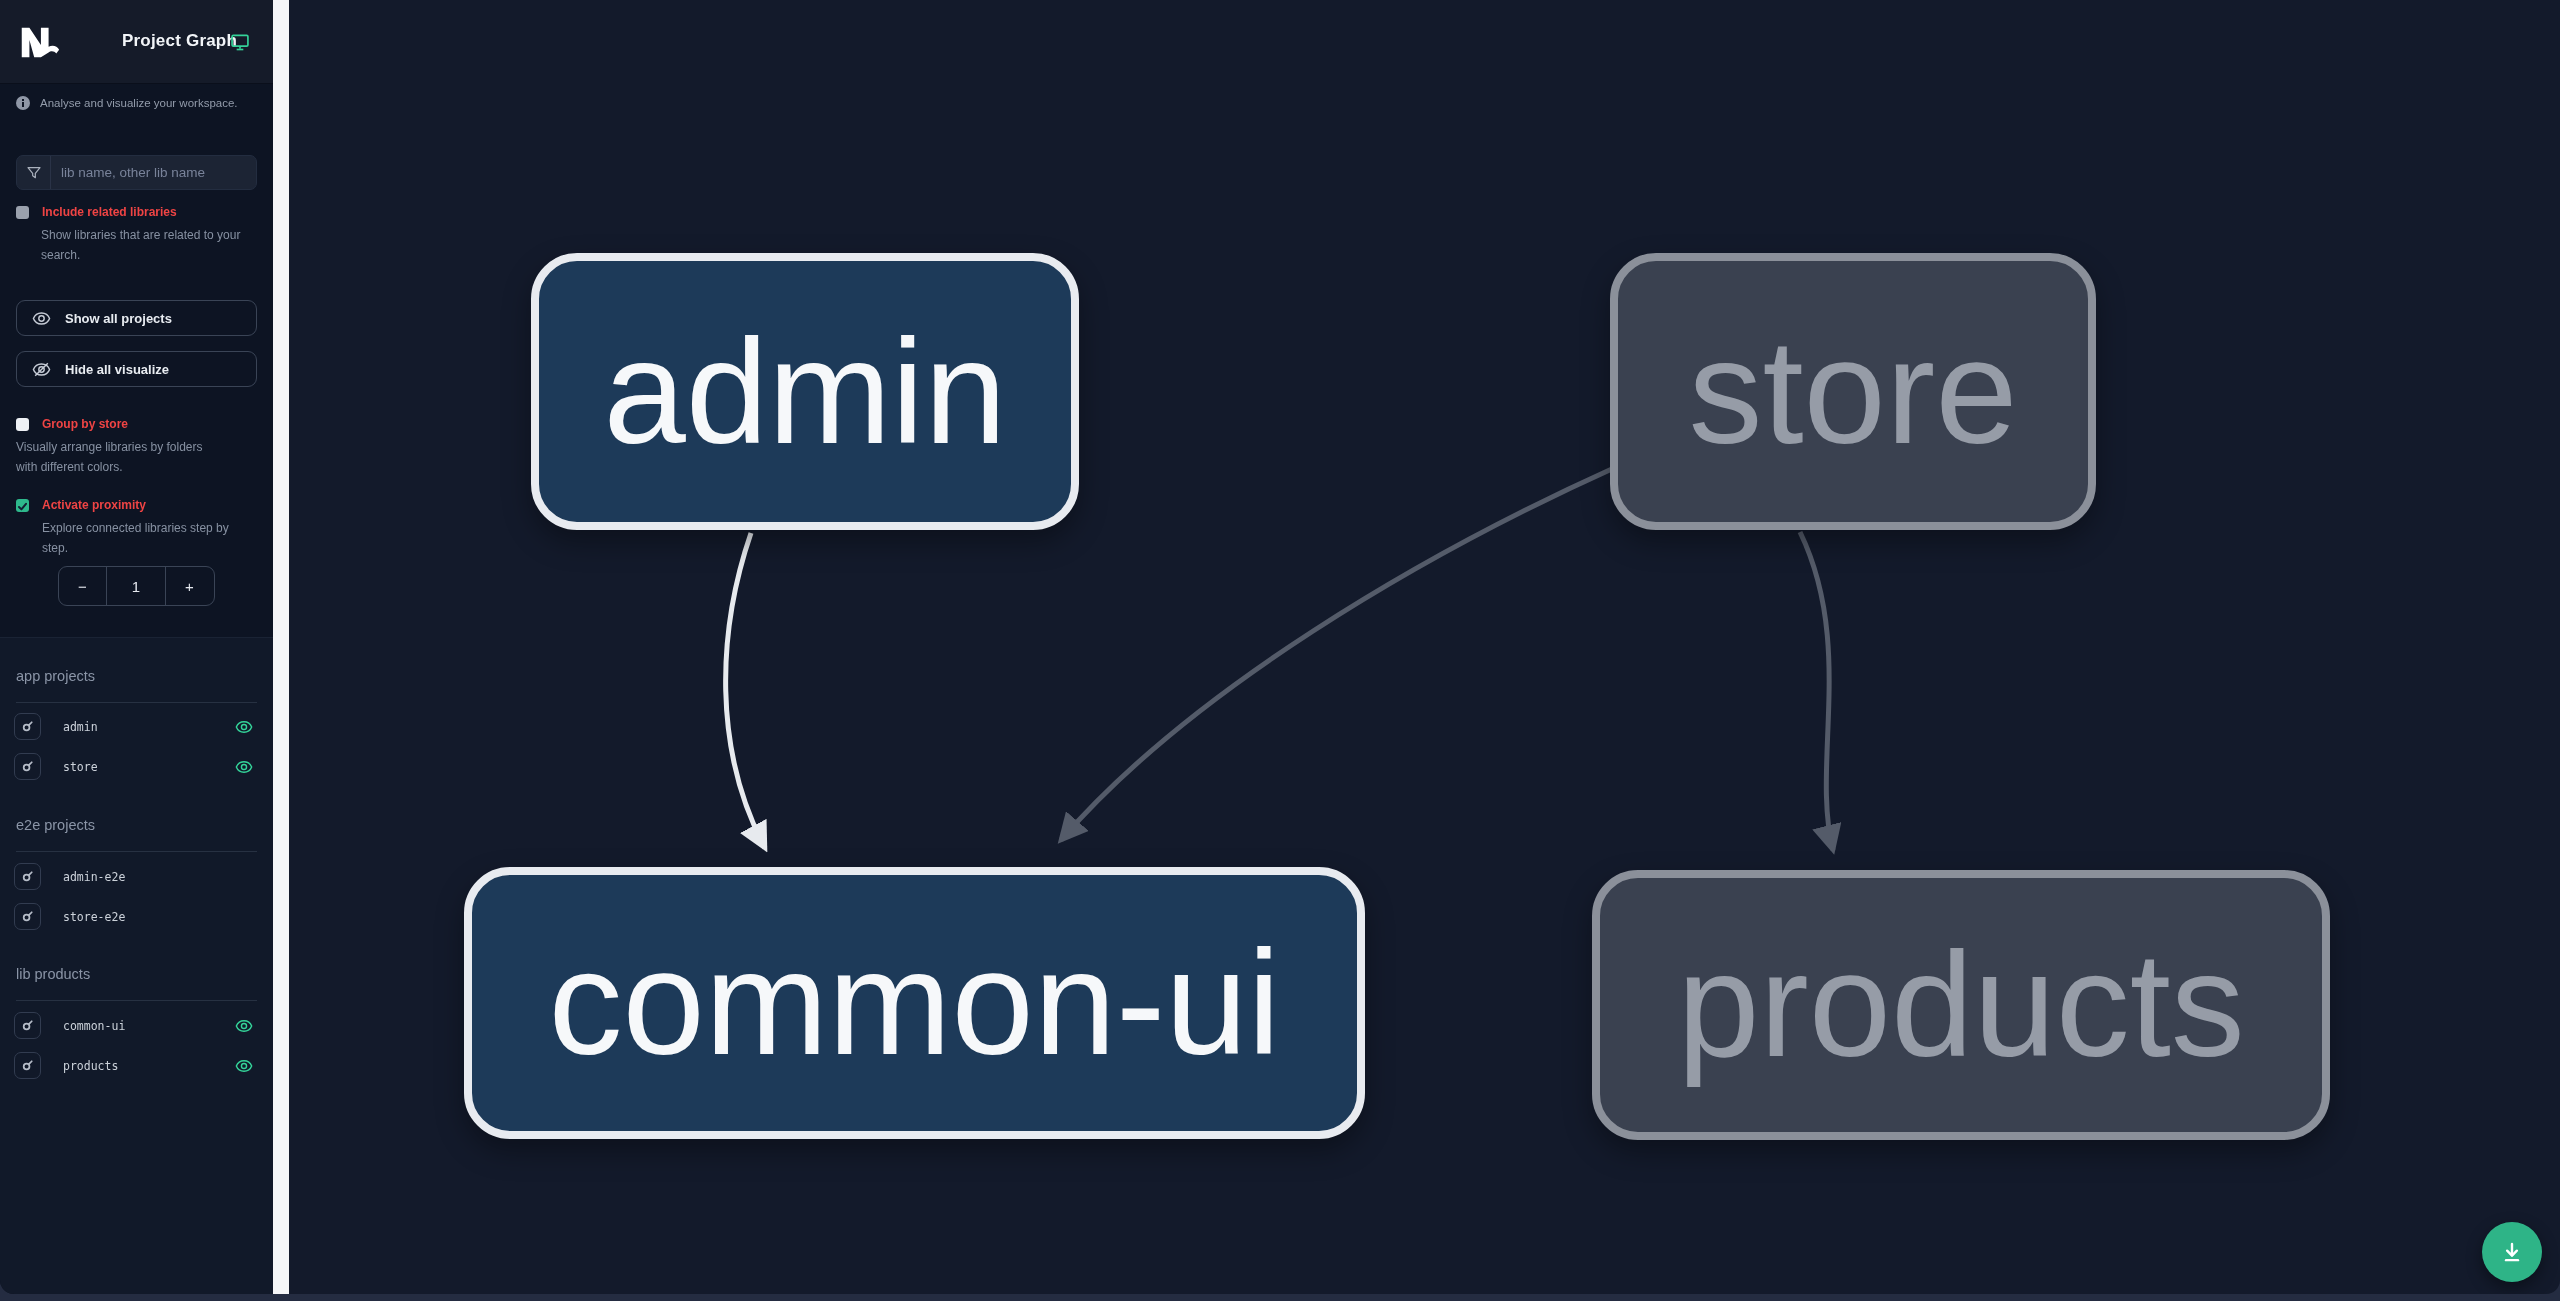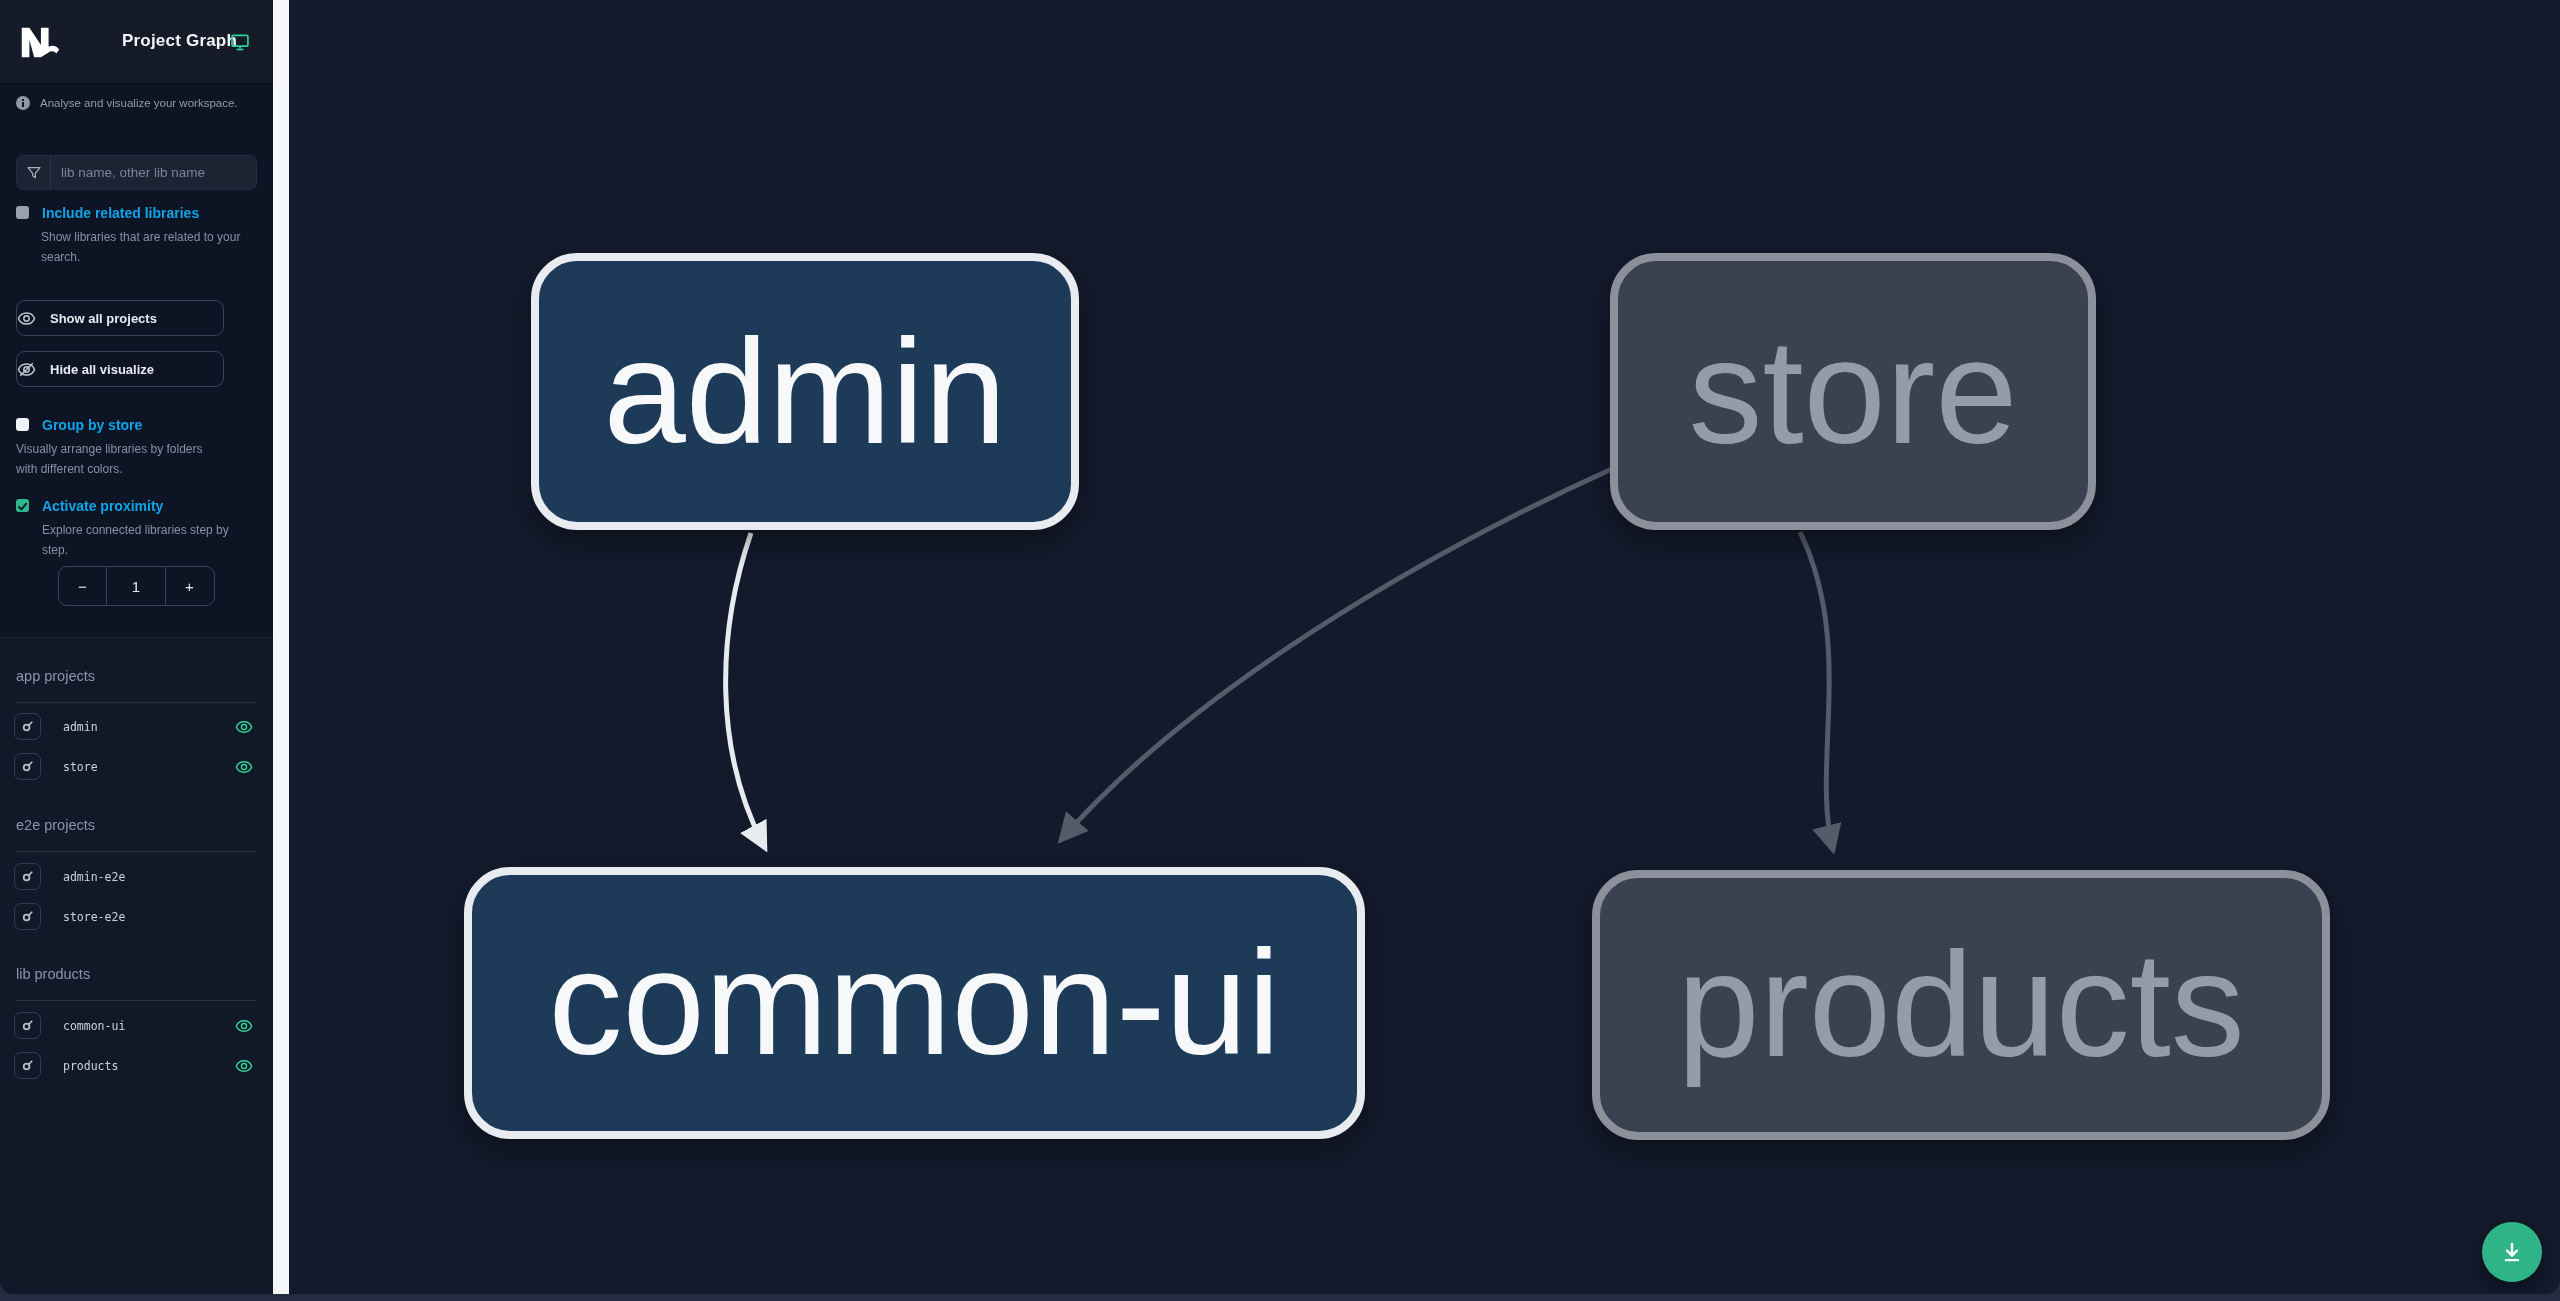--- a/index.html
+++ b/index.html
@@ -30,26 +30,26 @@
   .filter-box input { flex:1; height:100%; background:transparent; border:none; outline:none;
                       font-size:13.5px; color:#d7dce4; padding:13px 10px; font-family:"Liberation Sans",sans-serif; }
   .filter-box input::placeholder { color:#79839a; }
 
   .check-group { position:absolute; left:16px; width:230px; }
   .check-row { display:flex; gap:13px; }
   .checkbox { width:13px; height:13px; border-radius:3px; flex:none; margin-top:1px; position:relative; }
   .checkbox.cb-gray  { background:#9aa1ad; }
   .checkbox.cb-white { background:#eef1f5; }
   .checkbox.cb-green { background:#2eb98c; }
-  .check-label { font-size:14px; font-weight:bold; color:#0ea5e9; }
+  .check-label { font-size:12px; font-weight:bold; color:#ef4444; }
   .check-desc { font-size:12px; color:#8791a2; line-height:19.5px; margin-top:7px; width:208px; }
 
-  .side-btn { position:absolute; left:16px; width:208px; height:36px; background:transparent;
+  .side-btn { position:absolute; left:16px; width:241px; height:36px; background:transparent;
               border:1.5px solid #3a4456; border-radius:9px; display:flex; align-items:center;
-              gap:14px; cursor:pointer; color:#e8ecf1; }
+              gap:14px; padding-left:15px; cursor:pointer; color:#e8ecf1; }
   .side-btn span { font-size:13px; font-weight:bold; }
 
   .stepper { position:absolute; left:58px; top:566px; width:157px; height:40px;
              border:1.5px solid #3a4456; border-radius:9px; display:flex; color:#e5e9ef; overflow:hidden; }
   .stepper > div { display:flex; align-items:center; justify-content:center; font-size:15px; }
   .step-dec { width:48px; border-right:1.5px solid #3a4456; }
   .step-val { width:58px; font-size:14px; }
   .step-inc { width:48px; border-left:1.5px solid #3a4456; }
 
   .sidebar-lower { position:absolute; left:0; top:637px; width:273px; height:657px;

